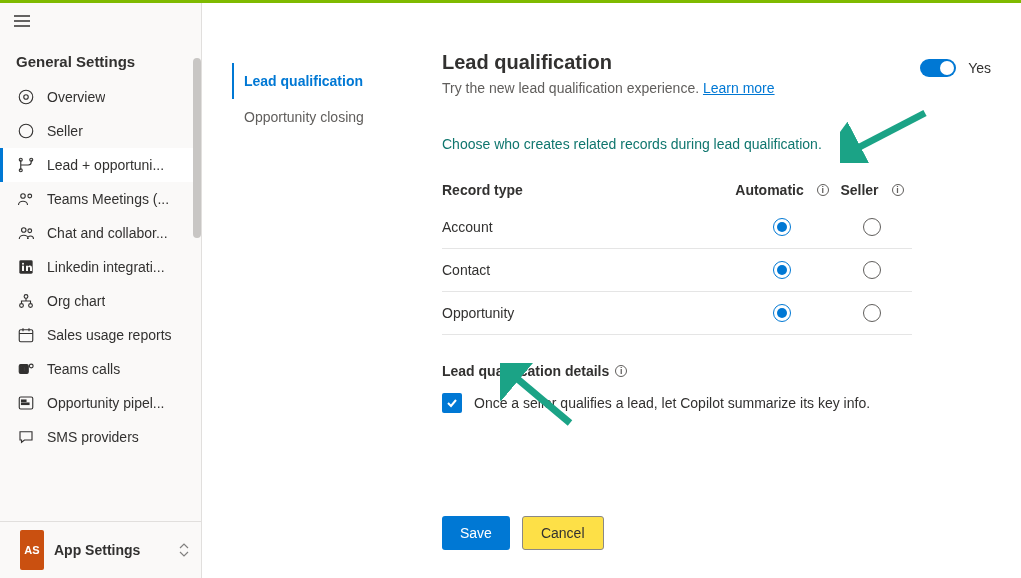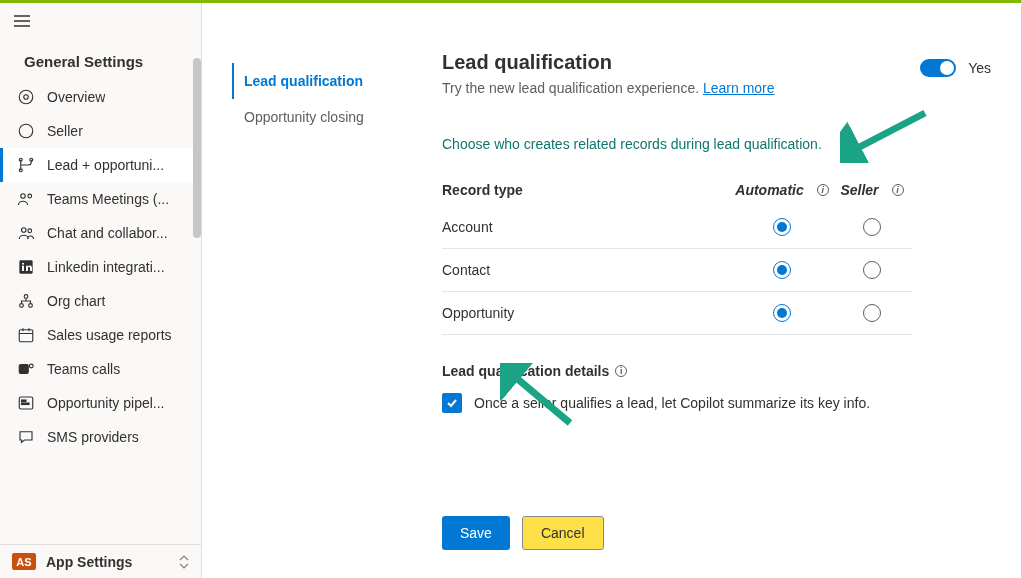--- a/index.html
+++ b/index.html
@@ -31,21 +31,21 @@
       flex-direction: column;
       position: relative;
     }
     .hamburger {
       padding: 10px 14px;
       cursor: pointer;
       font-size: 16px;
     }
     .hamburger svg { stroke: #323130; }
     .sidebar h3 {
-      padding: 12px 16px 10px 24px;
+      padding: 12px 16px 10px 16px;
       font-size: 15px;
       font-weight: 600;
     }
     .nav {
       flex: 1;
       overflow-y: auto;
     }
     .nav-item {
       display: flex;
       align-items: center;
@@ -81,22 +81,22 @@
     .sidebar-footer {
       border-top: 1px solid #e1dfdd;
       display: flex;
       align-items: center;
       gap: 10px;
       padding: 8px 12px;
       cursor: pointer;
       background:#faf9f8;
     }
     .sidebar-footer .badge {
-      width: 24px; height: 17px; background:#CA5010; color:#fff; font-size:11px; font-weight:600;
-      display:flex;align-items:center;justify-content:center;border-radius:2px;
+      width: 24px; height: 40px; background:#CA5010; color:#fff; font-size:11px; font-weight:600;
+      display:flex;align-items:center;justify-content:center;border-radius:2px;margin-left:8px;
     }
     .sidebar-footer .label { font-weight:600; flex:1;}
     .sidebar-footer .chev { display:flex; flex-direction:column; gap:2px; opacity:.6;}
 
     
     .subnav {
       width: 220px;
       padding: 60px 10px 0 30px;
     }
     .subnav-item {
@@ -139,21 +139,21 @@
 
     
     .rec-table { margin-top:22px; width: 470px; }
     .rec-head {
       display:grid;
       grid-template-columns: 1fr 100px 80px;
       padding: 8px 0px;
       font-weight:600;
       align-items:center;
     }
-    .rec-head .c2, .rec-head .c3 { text-align:left; display:flex; align-items:center; justify-content:center; gap:13px;font-style:italic;}
+    .rec-head .c2, .rec-head .c3 { text-align:left; display:flex; align-items:center; justify-content:center; gap:13px;}
     .rec-row {
       display:grid;
       grid-template-columns: 1fr 100px 80px;
       padding: 12px 0px;
       border-bottom: 1px solid #e5e5e5;
       align-items:center;
     }
     .rec-row .c2, .rec-row .c3 { display:flex; justify-content:center; }
     .radio {
       width:18px;height:18px;border:1px solid #605e5c;border-radius:50%;display:flex;align-items:center;justify-content:center;

